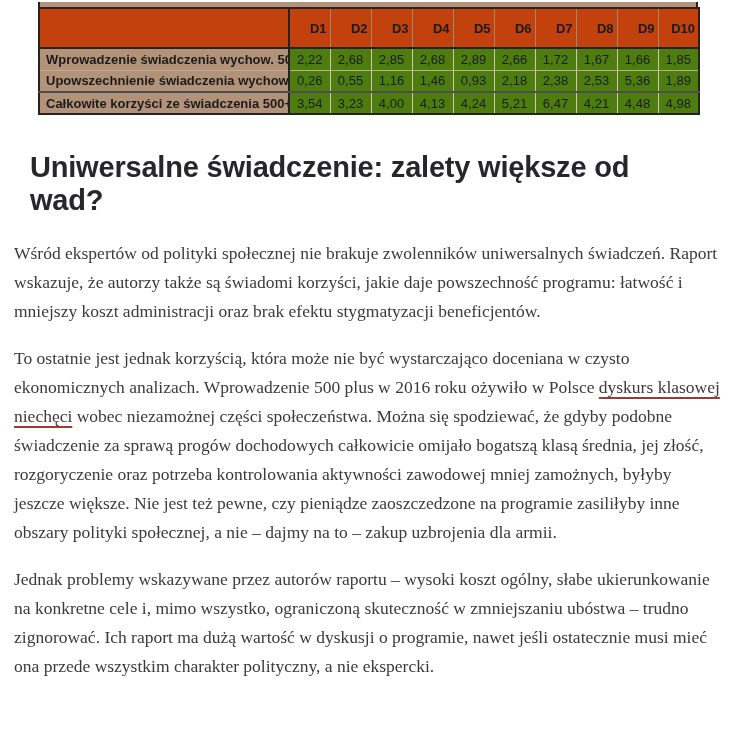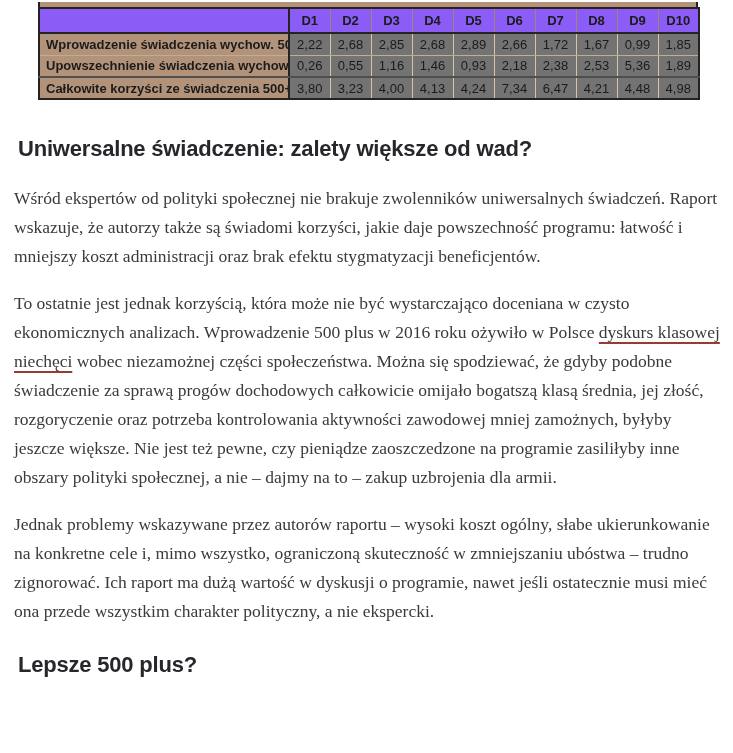--- a/index.html
+++ b/index.html
@@ -42,58 +42,58 @@
   }
   table.benefits col.label-col { width: 250px; }
   table.benefits col.data-col  { width: 41px; }
   table.benefits th, table.benefits td {
     padding: 0 3px;
     box-sizing: border-box;
     white-space: nowrap;
     overflow: hidden;
   }
   table.benefits thead th {
-    background: #8b5cf6;
+    background: #c2410c;
     font-weight: bold;
-    text-align: center;
-    height: 25px;
+    text-align: right;
+    height: 40px;
     border-bottom: 2px solid #262220;
     border-left: 1px solid #a1876c;
   }
   table.benefits thead th.corner {
     border-left: none;
     border-right: 2px solid #262220;
   }
   table.benefits tbody th.rowlabel {
     background: #b2937a;
     font-weight: bold;
     text-align: left;
     padding-left: 6px;
     border-right: 2px solid #262220;
     height: 22px;
   }
   table.benefits tbody td {
-    background: #737373;
+    background: #4d7c0f;
     text-align: center;
     height: 22px;
     border-left: 1px solid #d7c5ab;
   }
   table.benefits tbody tr.mid td,
   table.benefits tbody tr.mid th { border-bottom: 1px solid #bfae96; }
   table.benefits tbody tr.pre-total td,
   table.benefits tbody tr.pre-total th { border-bottom: 2px solid #4f4f4f; }
 
   
   h1.section-heading, h2.section-heading {
     font-family: "Liberation Sans", "DejaVu Sans", sans-serif;
     font-weight: bold;
-    font-size: 22px;
+    font-size: 29px;
     letter-spacing: -0.2px;
     color: #26262b;
-    margin: 4px;
+    margin: 16px;
   }
   h1.section-heading { margin-top: 36px; }
   h2.section-heading { margin-top: 26px; }
   p.body-para {
     font-size: 17.5px;
     line-height: 29px;
     margin: 18px 0 0 0;
     width: 706px;
     color: #3a3a3a;
   }
@@ -147,56 +147,55 @@
         <tr class="mid">
           <th class="rowlabel">Wprowadzenie świadczenia wychow. 500+</th>
           <td>2,22</td>
           <td>2,68</td>
           <td>2,85</td>
           <td>2,68</td>
           <td>2,89</td>
           <td>2,66</td>
           <td>1,72</td>
           <td>1,67</td>
-          <td>0,99</td>
+          <td>1,66</td>
           <td>1,85</td>
         </tr>
         <tr class="pre-total">
           <th class="rowlabel">Upowszechnienie świadczenia wychow.</th>
           <td>0,26</td>
           <td>0,55</td>
           <td>1,16</td>
           <td>1,46</td>
           <td>0,93</td>
           <td>2,18</td>
           <td>2,38</td>
           <td>2,53</td>
           <td>5,36</td>
           <td>1,89</td>
         </tr>
         <tr>
           <th class="rowlabel">Całkowite korzyści ze świadczenia 500+</th>
-          <td>3,80</td>
+          <td>3,54</td>
           <td>3,23</td>
           <td>4,00</td>
           <td>4,13</td>
           <td>4,24</td>
-          <td>7,34</td>
+          <td>5,21</td>
           <td>6,47</td>
           <td>4,21</td>
           <td>4,48</td>
           <td>4,98</td>
         </tr>
       </tbody>
     </table>
   </div>
 
   <h1 class="section-heading">Uniwersalne świadczenie: zalety większe od wad?</h1>
 
   <p class="body-para">Wśród ekspertów od polityki społecznej nie brakuje zwolenników uniwersalnych świadczeń. Raport wskazuje, że autorzy także są świadomi korzyści, jakie daje powszechność programu: łatwość i mniejszy koszt administracji oraz brak efektu stygmatyzacji beneficjentów.</p>
 
   <p class="body-para"><span>To ostatnie jest jednak korzyścią, która może nie być wystarczająco doceniana w czysto ekonomicznych analizach. Wprowadzenie 500 plus w 2016 roku ożywiło w Polsce </span><a class="inline-link">dyskurs klasowej niechęci</a><span> wobec niezamożnej części społeczeństwa. Można się spodziewać, że gdyby podobne świadczenie za sprawą progów dochodowych całkowicie omijało bogatszą klasą średnia, jej złość, rozgoryczenie oraz potrzeba kontrolowania aktywności zawodowej mniej zamożnych, byłyby jeszcze większe. Nie jest też pewne, czy pieniądze zaoszczedzone na programie zasiliłyby inne obszary polityki społecznej, a nie – dajmy na to – zakup uzbrojenia dla armii.</span></p>
 
   <p class="body-para">Jednak problemy wskazywane przez autorów raportu – wysoki koszt ogólny, słabe ukierunkowanie na konkretne cele i, mimo wszystko, ograniczoną skuteczność w zmniejszaniu ubóstwa – trudno zignorować. Ich raport ma dużą wartość w dyskusji o programie, nawet jeśli ostatecznie musi mieć ona przede wszystkim charakter polityczny, a nie ekspercki.</p>
 
-  <h2 class="section-heading">Lepsze 500 plus?</h2>
 
 </div>
 
 </body></html>

